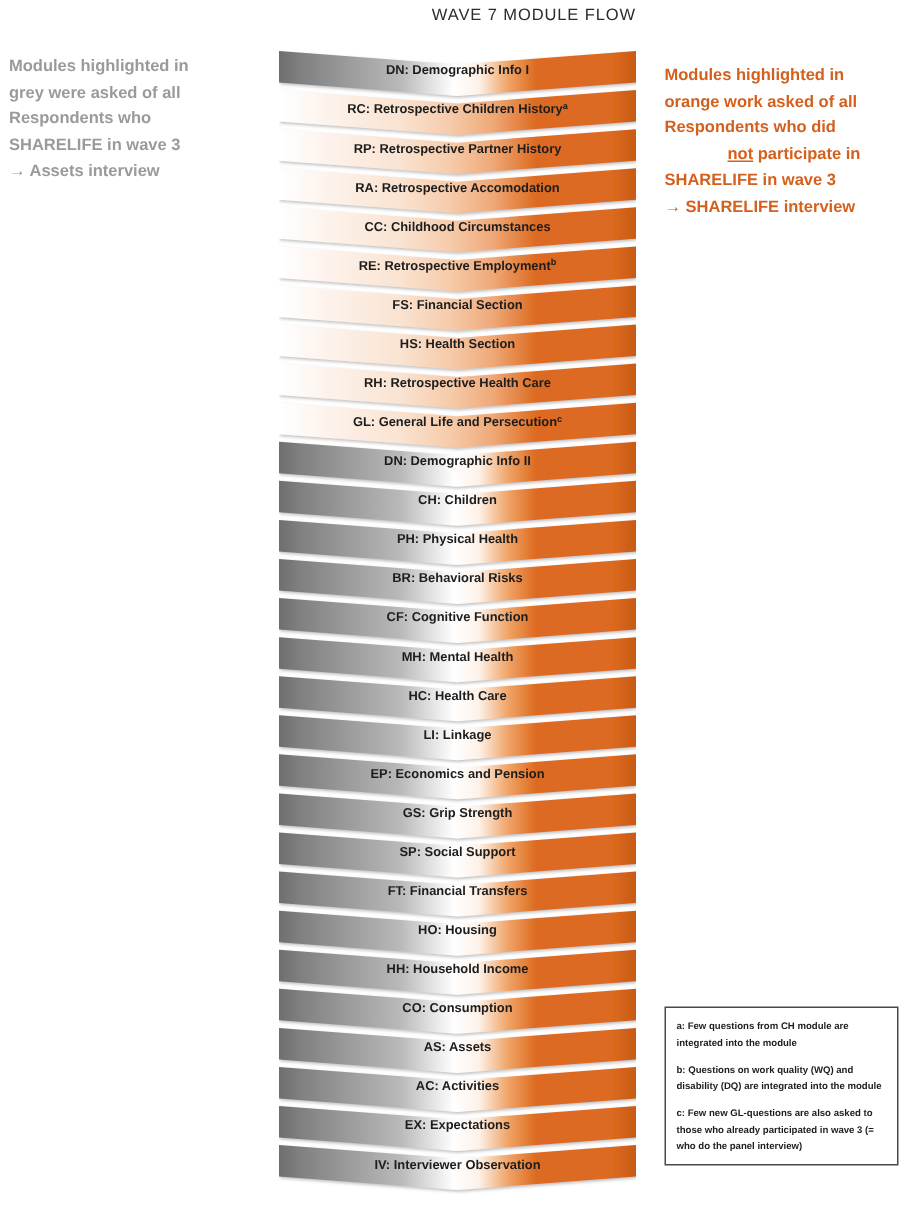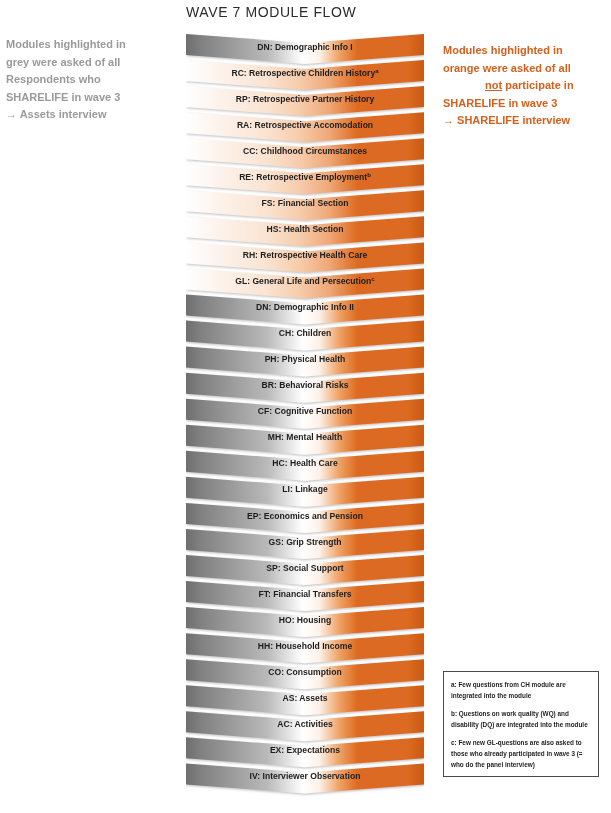--- a/index.html
+++ b/index.html
@@ -14,22 +14,22 @@
     position: relative;
     overflow: hidden;
   }
 
   
   #chart-title {
     position: absolute;
     left: 186px;
     top: 4px;
     width: 238px;
-    text-align: left;
-    font-size: 14px;
+    text-align: right;
+    font-size: 11px;
     font-weight: 400;
     letter-spacing: 0.6px;
     color: #2b2b2b;
     white-space: nowrap;
   }
 
   
   .side-note {
     position: absolute;
     font-size: 11px;
@@ -97,21 +97,22 @@
 <div id="note-left" class="side-note">
     <div>Modules highlighted in</div>
     <div>grey were asked of all</div>
     <div>Respondents who</div>
     <div>SHARELIFE in wave 3</div>
     <div>→ Assets interview</div>
   </div>
 
 <div id="note-right" class="side-note">
     <div>Modules highlighted in</div>
-    <div>orange were asked of all</div>
+    <div>orange work asked of all</div>
+    <div>Respondents who did</div>
     <div><span class="u">not</span> participate in</div>
     <div>SHARELIFE in wave 3</div>
     <div>→ SHARELIFE interview</div>
   </div>
 
 <div id="module-flow">
     <svg width="238" height="766" viewBox="0 0 238 766">
       <defs>
         <linearGradient id="gradGreyOrange" x1="0" y1="0" x2="1" y2="0">
           <stop offset="0%" stop-color="#6E6E6E"></stop>

